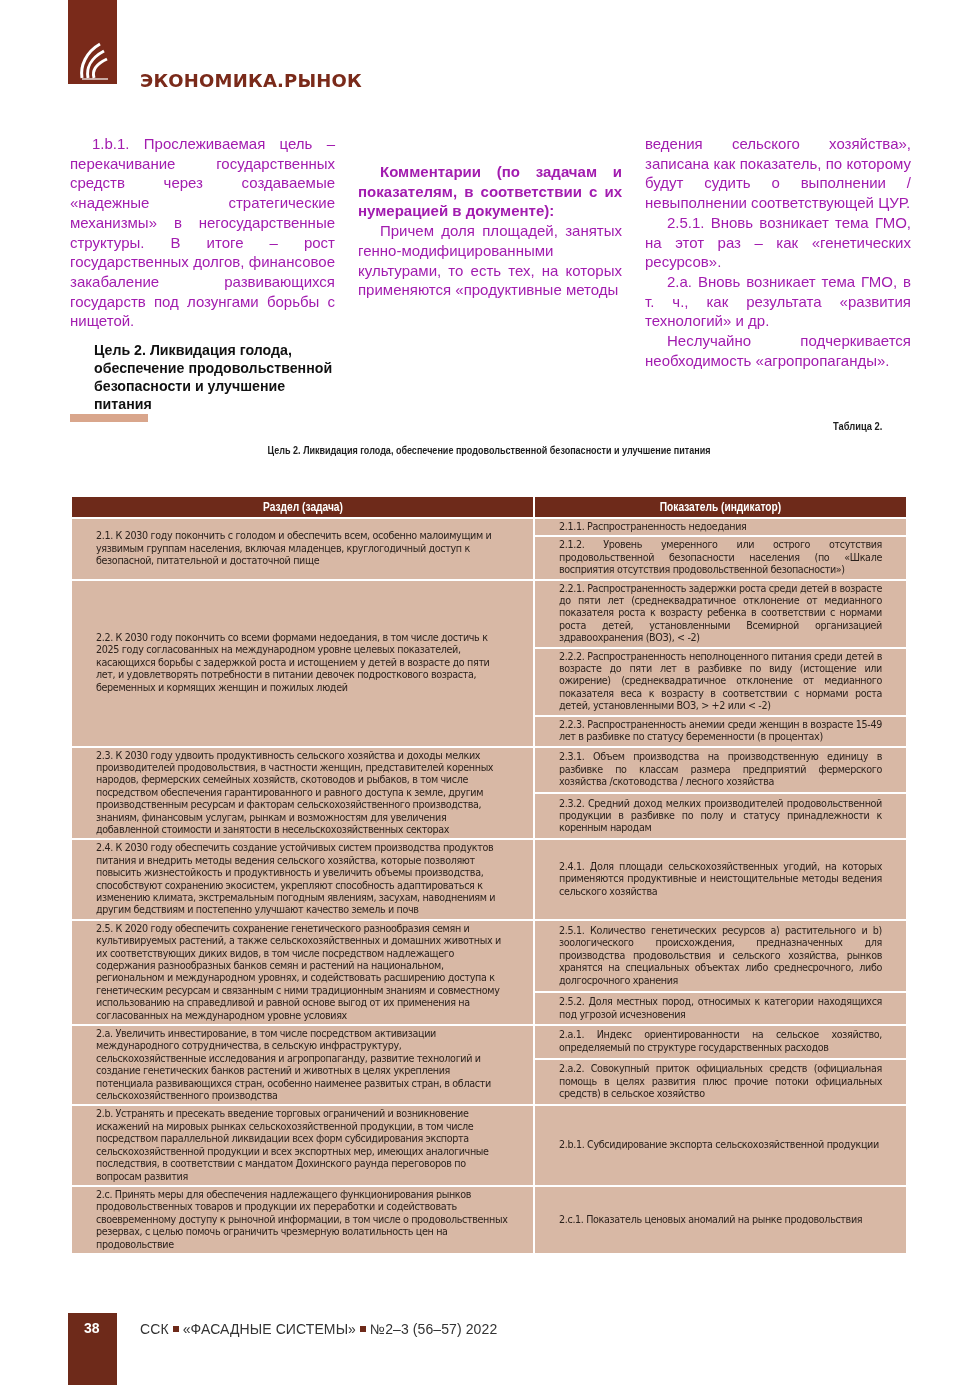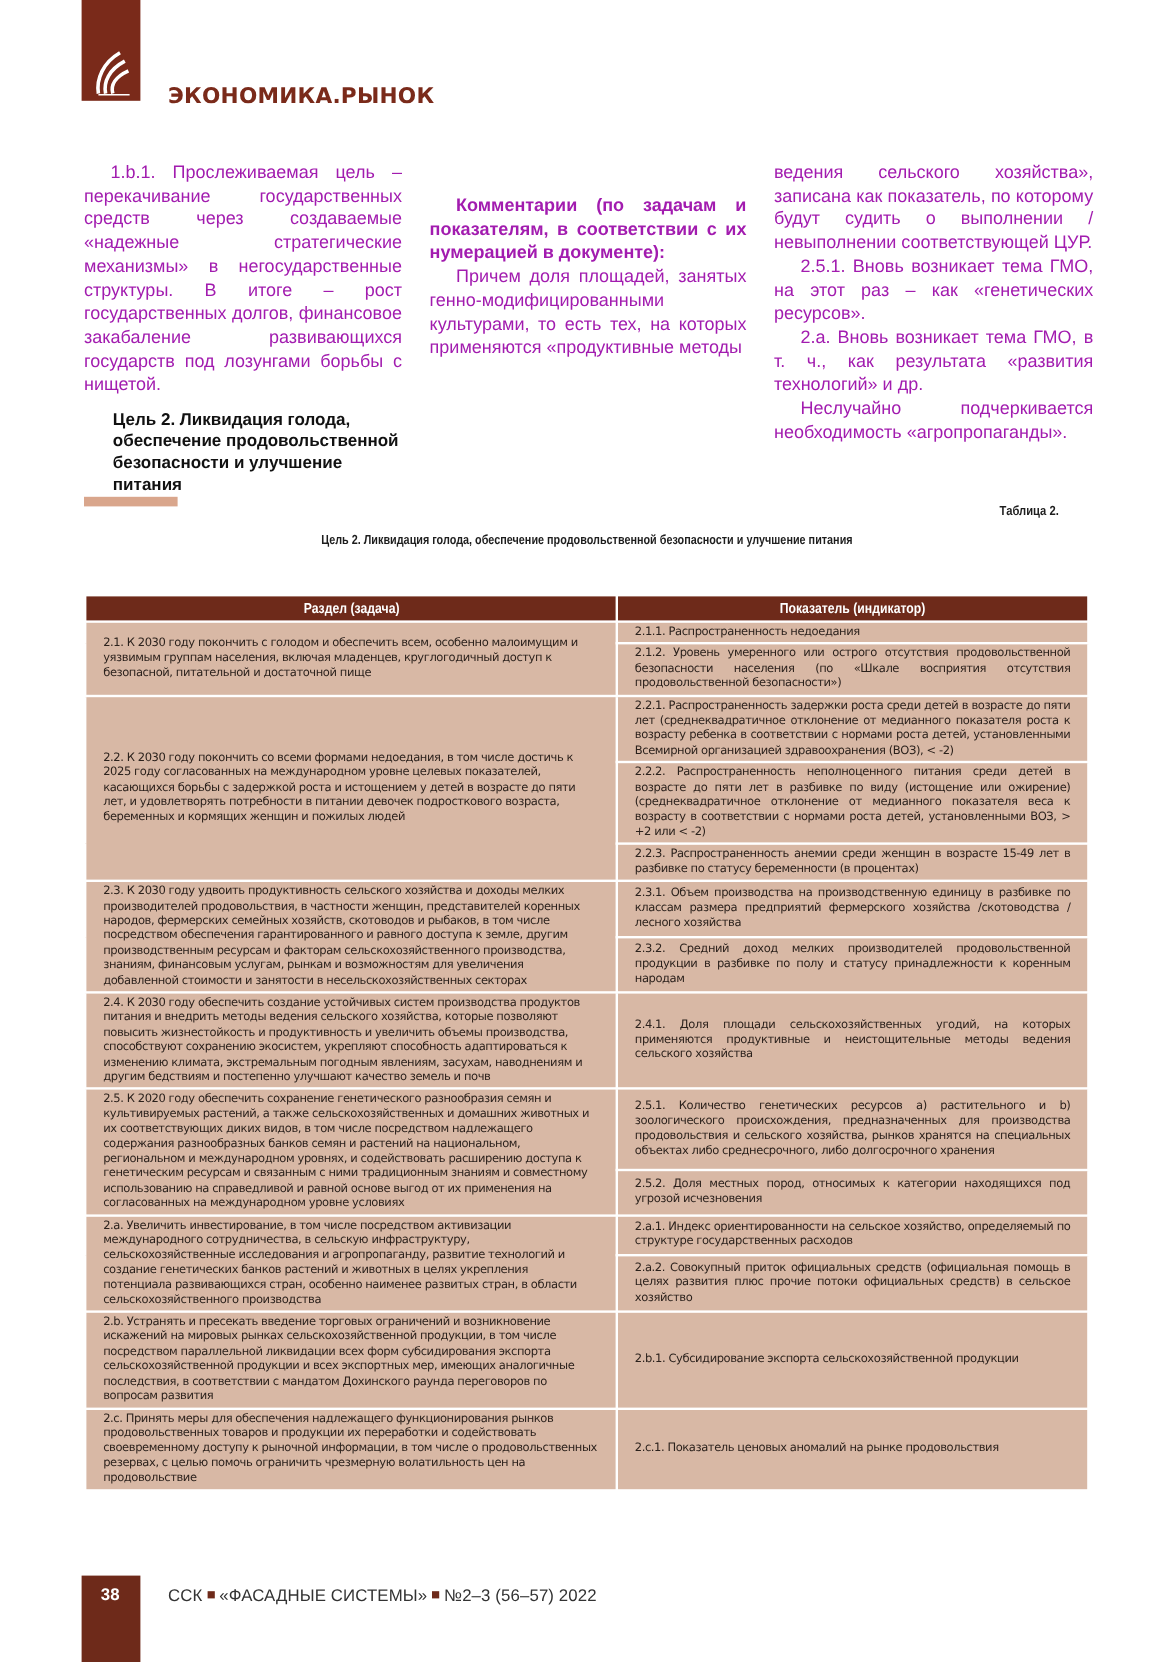--- a/index.html
+++ b/index.html
@@ -20,21 +20,21 @@
   .goal-heading { position: absolute; left: 94px; top: 341px; width: 250px; font-weight: bold; font-size: 14.2px; line-height: 18px; color: #111; }
   .goal-bar { position: absolute; left: 70px; top: 414px; width: 78px; height: 8px; background: #d9a68c; }
 
   .table-label { position: absolute; left: 833px; top: 420px; font-family: "Liberation Sans", sans-serif; font-weight: bold; font-size: 11px; color: #1e1e1e; transform: scaleX(0.85); transform-origin: left; }
   .table-title { position: absolute; left: 70px; width: 838px; top: 444px; text-align: center; font-weight: bold; font-size: 11px; color: #1e1e1e; }
   .table-title span { display: inline-block; transform: scaleX(0.82); }
 
   table.goals { position: absolute; left: 70px; top: 463px; width: 838px; border-collapse: collapse; font-family: "DejaVu Sans", sans-serif; font-size: 9.6px; line-height: 12.4px; color: #2b211c; letter-spacing: -0.35px; margin-top: 32px; }
   table.goals th { background: #6e2a1a; color: #ffffff; font-family: "Liberation Sans", sans-serif; font-weight: bold; font-size: 12px; padding: 3px 6px; height: 14px; border: 2px solid #ffffff; letter-spacing: 0; }
   table.goals th span { display: inline-block; transform: scaleX(0.85); }
-  table.goals td { background: #d8b8a5; border: 2px solid #ffffff; padding: 2px 14px; vertical-align: middle; text-align: left; }
+  table.goals td { background: #d8b8a5; border: 2px solid #ffffff; padding: 2px 24px; vertical-align: middle; text-align: left; }
   table.goals td.ind { text-align: justify; }
   table.goals td.task { width: 413px; }
 
   .footer-block { position: absolute; left: 68px; top: 1313px; width: 49px; height: 72px; background: #6e2a1a; }
   .page-num { position: absolute; left: 84px; top: 1320px; font-weight: bold; font-size: 14px; color: #ffffff; }
   .footer-text { position: absolute; left: 140px; top: 1321px; font-size: 14px; color: #333; letter-spacing: 0.1px; }
   .sq { display: inline-block; width: 6px; height: 6px; background: #6e2a1a; margin: 0 4px; vertical-align: 2px; }
 </style>
 </head>
 <body>

